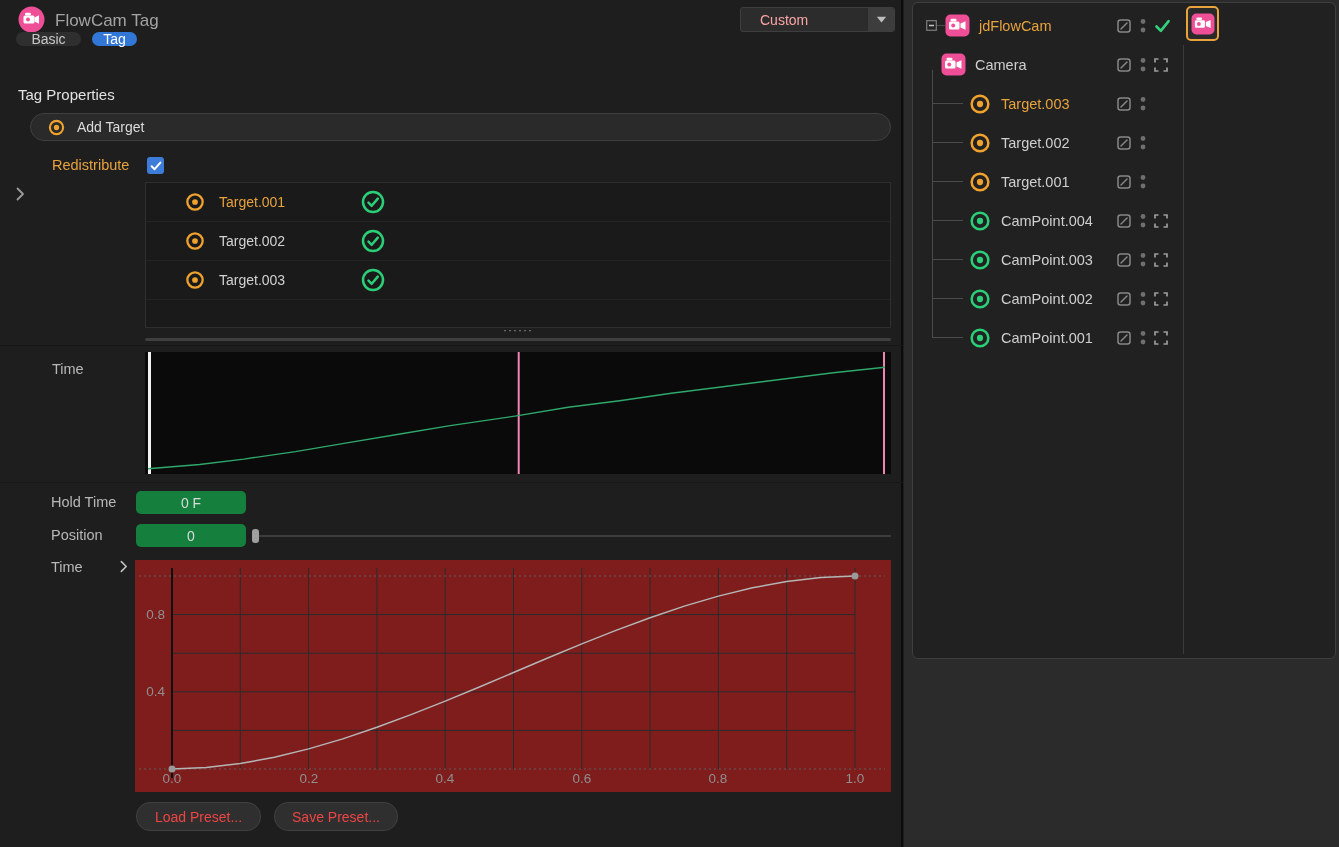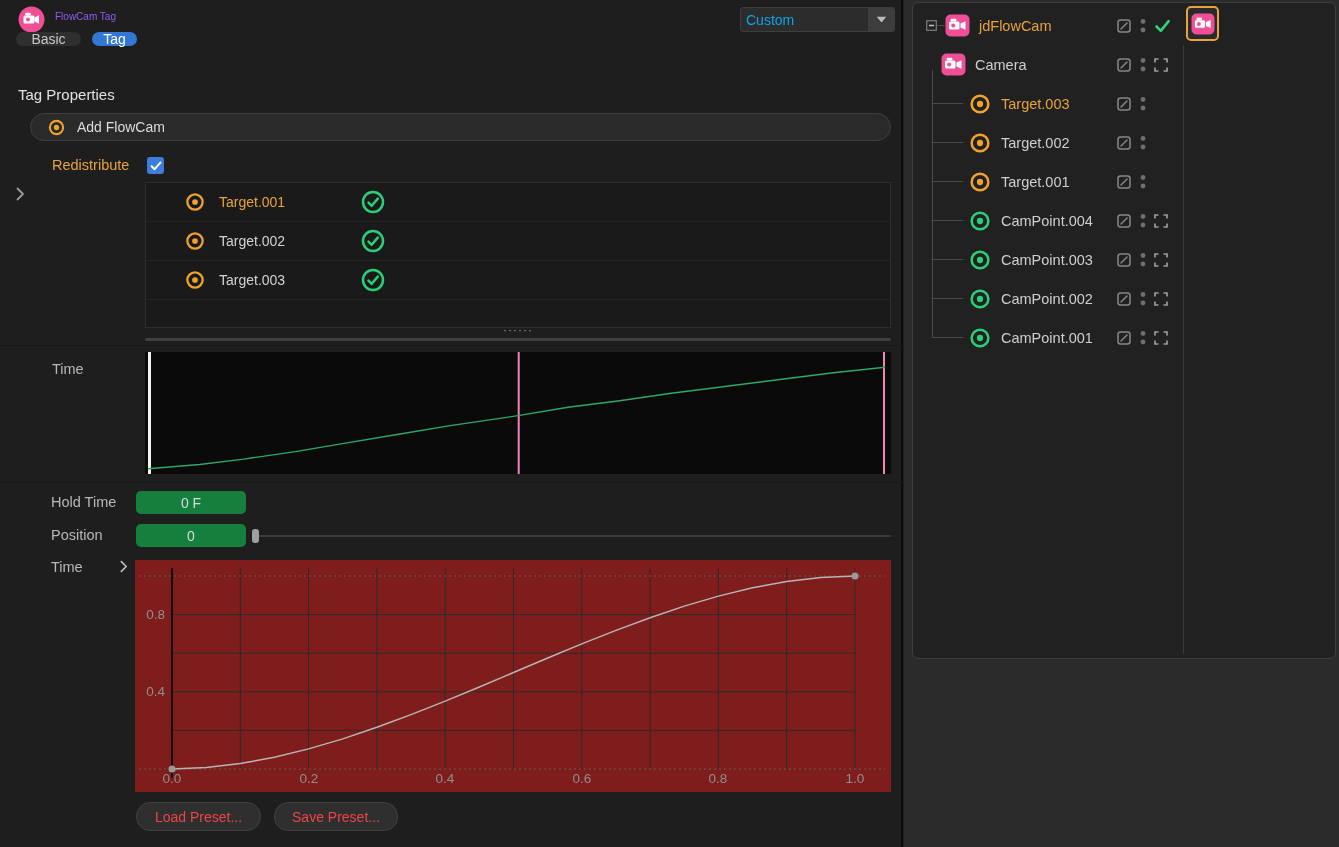--- a/index.html
+++ b/index.html
@@ -3,23 +3,23 @@
 <meta charset="utf-8">
 <style>
 *{box-sizing:border-box;margin:0;padding:0}
 html,body{width:1339px;height:847px}
 body{background:#1e1e1e;font-family:"Liberation Sans",sans-serif;color:#cfcfcf;font-size:14px;overflow:hidden}
 .app{position:relative;width:1339px;height:847px}
 
 
 .left{position:absolute;left:0;top:0;width:903px;height:847px;background:#1e1e1e;border-right:2px solid #0b0b0b}
 .hdr-icon{position:absolute;left:18px;top:6px;width:27px;height:27px}
-.hdr-title{position:absolute;left:55px;top:11px;font-size:10px;color:#8b5cf6}
+.hdr-title{position:absolute;left:55px;top:11px;font-size:17px;color:#a3a3a3}
 .preset-dd{position:absolute;left:740px;top:7px;width:155px;height:25px;background:#2c2c2c;border:1px solid #3e3e3e;border-radius:3px;display:flex;align-items:center}
-.dd-label{flex:1;padding-left:5px;color:#0ea5e9}
+.dd-label{flex:1;padding-left:19px;color:#fca5a5}
 .dd-arrow{width:27px;height:100%;background:#3d3d3d;border-left:1px solid #2a2a2a;border-radius:0 2px 2px 0;display:flex;align-items:center;justify-content:center}
 .tab{position:absolute;top:32px;height:14px;border-radius:10px;display:flex;align-items:center;justify-content:center;color:#c8c8c8;background:#2f2f2f;cursor:default}
 .tab-basic{left:16px;width:65px}
 .tab-tag{left:92px;width:45px;background:#3277d6;color:#fff}
 .sec-title{position:absolute;left:18px;top:86px;font-size:15px;color:#e2e2e2}
 .add-target{position:absolute;left:30px;top:113px;width:861px;height:28px;background:#2a2a2a;border:1px solid #3f3f3f;border-radius:14px;display:flex;align-items:center;padding-left:16px;color:#dcdcdc}
 .add-target .ic{width:19px;height:19px;margin-right:11px;display:flex}
 .redis-label{position:absolute;left:52px;top:157px;color:#e8a33d;font-size:14.5px}
 .checkbox{position:absolute;left:147px;top:157px;width:17px;height:17px;background:#3d7dd9;border-radius:3px;display:flex;align-items:center;justify-content:center}
 .left-expander{position:absolute;left:16px;top:187px;width:12px;height:14px}
@@ -112,21 +112,21 @@
 
     <div class="sec-title">Tag Properties</div>
 
     <div class="add-target">
       <span class="ic">
         <svg width="19" height="19" viewBox="0 0 23 23">
             <circle cx="11.5" cy="11.5" r="8" fill="none" stroke="#efa22d" stroke-width="2.6"></circle>
             <circle cx="11.5" cy="11.5" r="3.2" fill="#efa22d"></circle>
           </svg>
       </span>
-      <span>Add FlowCam</span>
+      <span>Add Target</span>
     </div>
 
     <div class="redis-label">Redistribute</div>
     <div class="checkbox">
       <svg width="12" height="10" viewBox="0 0 12 10">
           <path d="M1.6 5.2 L4.6 8.2 L10.4 1.6" fill="none" stroke="#fff" stroke-width="2" stroke-linecap="round" stroke-linejoin="round"></path>
         </svg>
     </div>
 
     <div class="left-expander">

